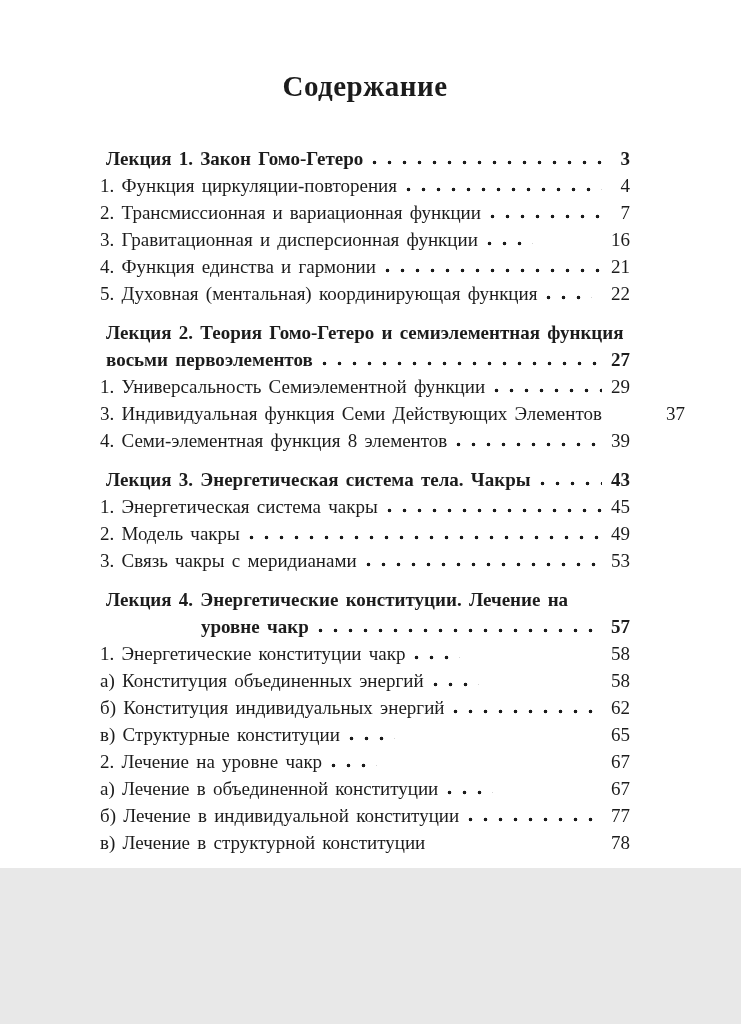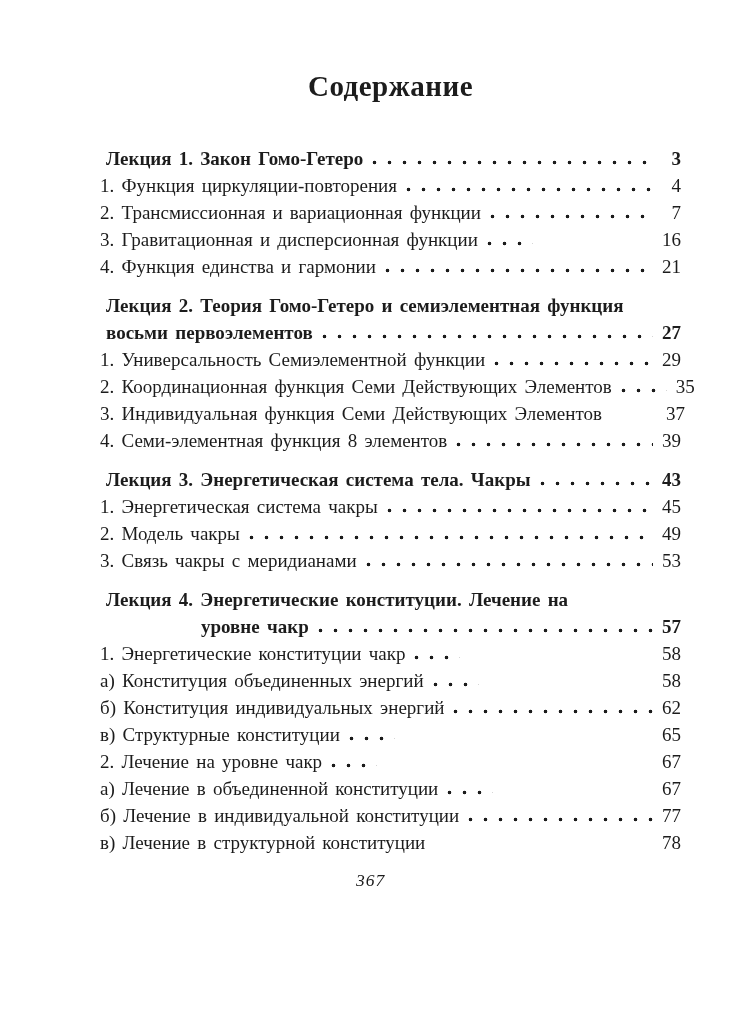--- a/index.html
+++ b/index.html
@@ -3,27 +3,27 @@
 <meta charset="utf-8">
 <style>
   html, body {
     margin: 0;
     padding: 0;
     background: #e8e8e8;
   }
   .page {
     position: relative;
     width: 741px;
-    height: 1024px;
+    height: 868px;
     margin: 0 auto;
     background: #ffffff;
     color: #1c1c1c;
     font-family: "Liberation Serif", "DejaVu Serif", serif;
     box-sizing: border-box;
-    padding: 70px 60px 0 100px;
+    padding: 70px 111px 0 100px;
     overflow: hidden;
   }
   .contents-title {
     text-align: center;
     font-size: 29px;
     font-weight: bold;
     letter-spacing: 0.5px;
     margin: 0 0 42px 0;
   }
   .toc-section { margin-top: 12px; }
@@ -102,43 +102,43 @@
     <span class="leader short"></span>
     <span class="filler"></span>
     <span class="pagenum">16</span>
   </div>
         <div class="row">
     <span class="label">4. Функция единства и гармонии</span>
     <span class="leader"></span>
 
     <span class="pagenum">21</span>
   </div>
+        <div class="row">
+    <span class="label">5. Духовная (ментальная) координирующая функция</span>
+    <span class="leader short"></span>
+    <span class="filler"></span>
+    <span class="pagenum">22</span>
+  </div>
       </div>
       <div class="toc-section">
         <div class="row bold">
     <span class="label">Лекция 2. Теория Гомо-Гетеро и семиэлементная функция</span>
 
   </div>
         <div class="row bold">
     <span class="label">восьми первоэлементов</span>
     <span class="leader"></span>
 
     <span class="pagenum">27</span>
   </div>
         <div class="row">
     <span class="label">1. Универсальность Семиэлементной функции</span>
     <span class="leader"></span>
 
     <span class="pagenum">29</span>
-  </div>
-        <div class="row">
-    <span class="label">2. Координационная функция Семи Действующих Элементов</span>
-    <span class="leader short"></span>
-    <span class="filler"></span>
-    <span class="pagenum">35</span>
   </div>
         <div class="row">
     <span class="label">3. Индивидуальная функция Семи Действующих Элементов</span>
     <span class="leader none short"></span>
     <span class="filler"></span>
     <span class="pagenum">37</span>
   </div>
         <div class="row">
     <span class="label">4. Семи-элементная функция 8 элементов</span>
     <span class="leader"></span>

